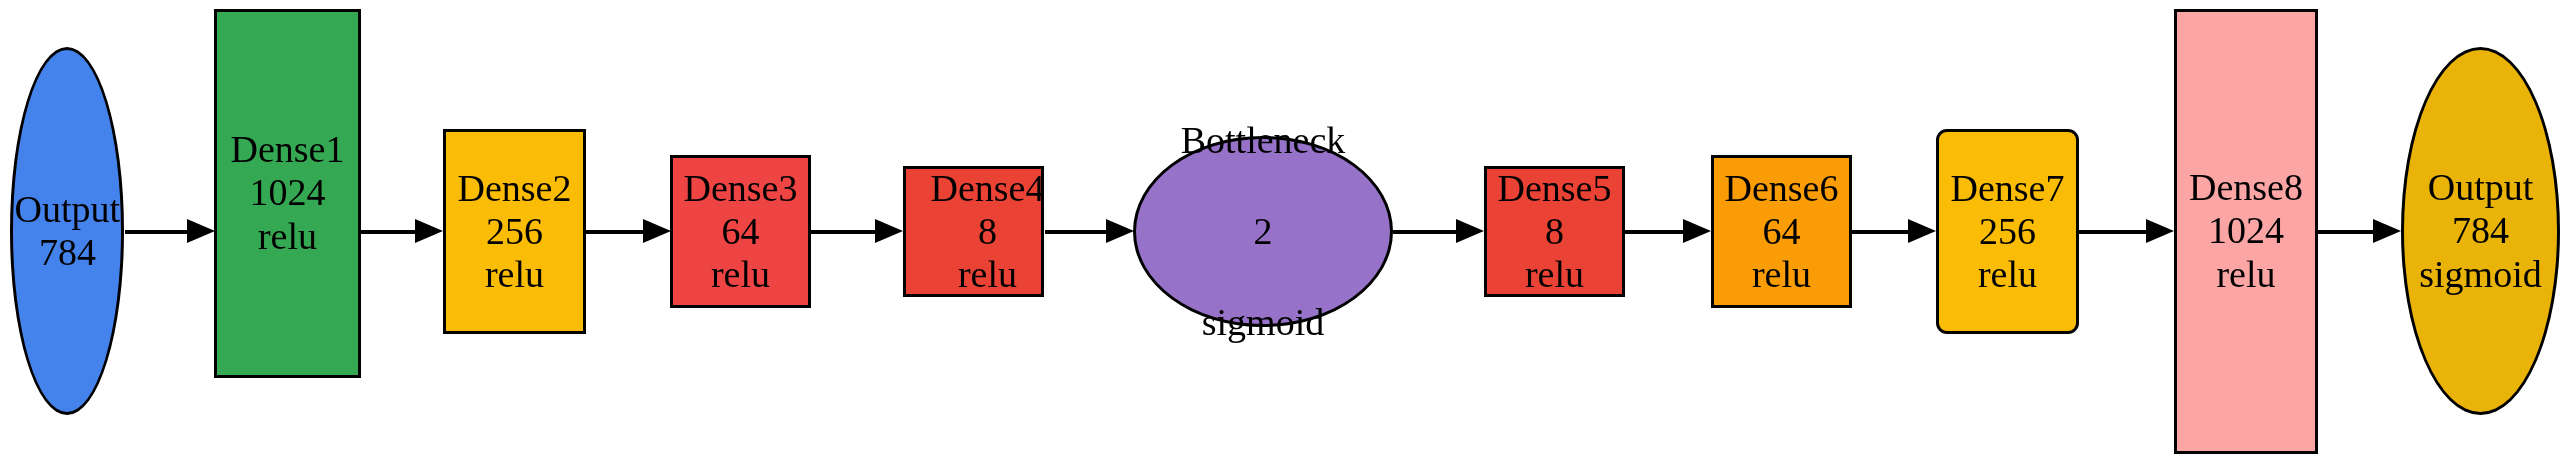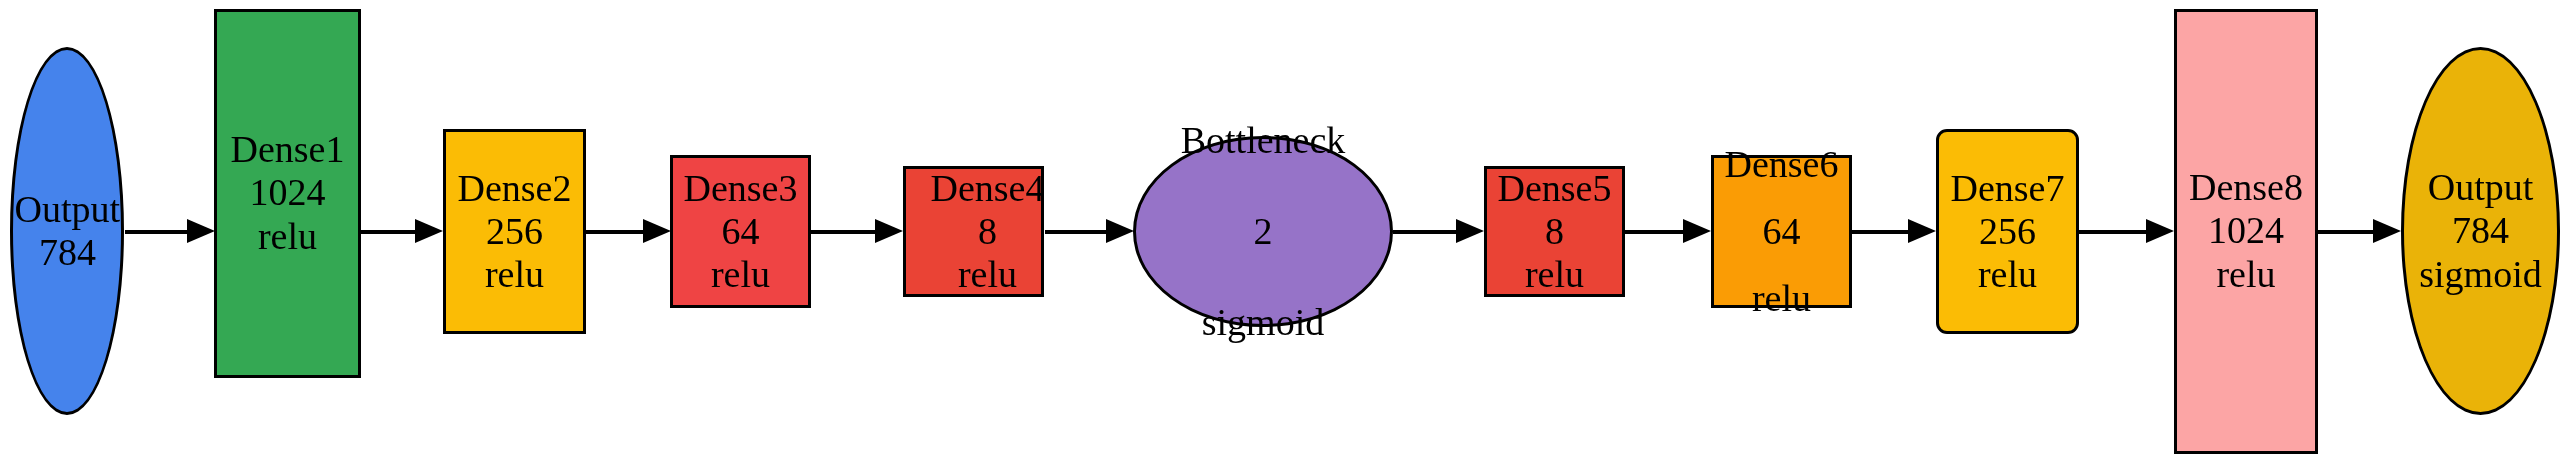--- a/index.html
+++ b/index.html
@@ -82,21 +82,21 @@
   <div>2</div>
   <div>sigmoid</div>
 </div>
 
 <div class="node n-d5" style="background-color: rgb(234, 67, 53);">
   <div>Dense5</div>
   <div>8</div>
   <div>relu</div>
 </div>
 
-<div class="node n-d6" style="background-color: rgb(250, 156, 5); gap: 24px;">
+<div class="node n-d6" style="background-color: rgb(250, 156, 5);">
   <div>Dense6</div>
   <div>64</div>
   <div>relu</div>
 </div>
 
 <div class="node n-d7" style="background-color: rgb(251, 188, 5);">
   <div>Dense7</div>
   <div>256</div>
   <div>relu</div>
 </div>

